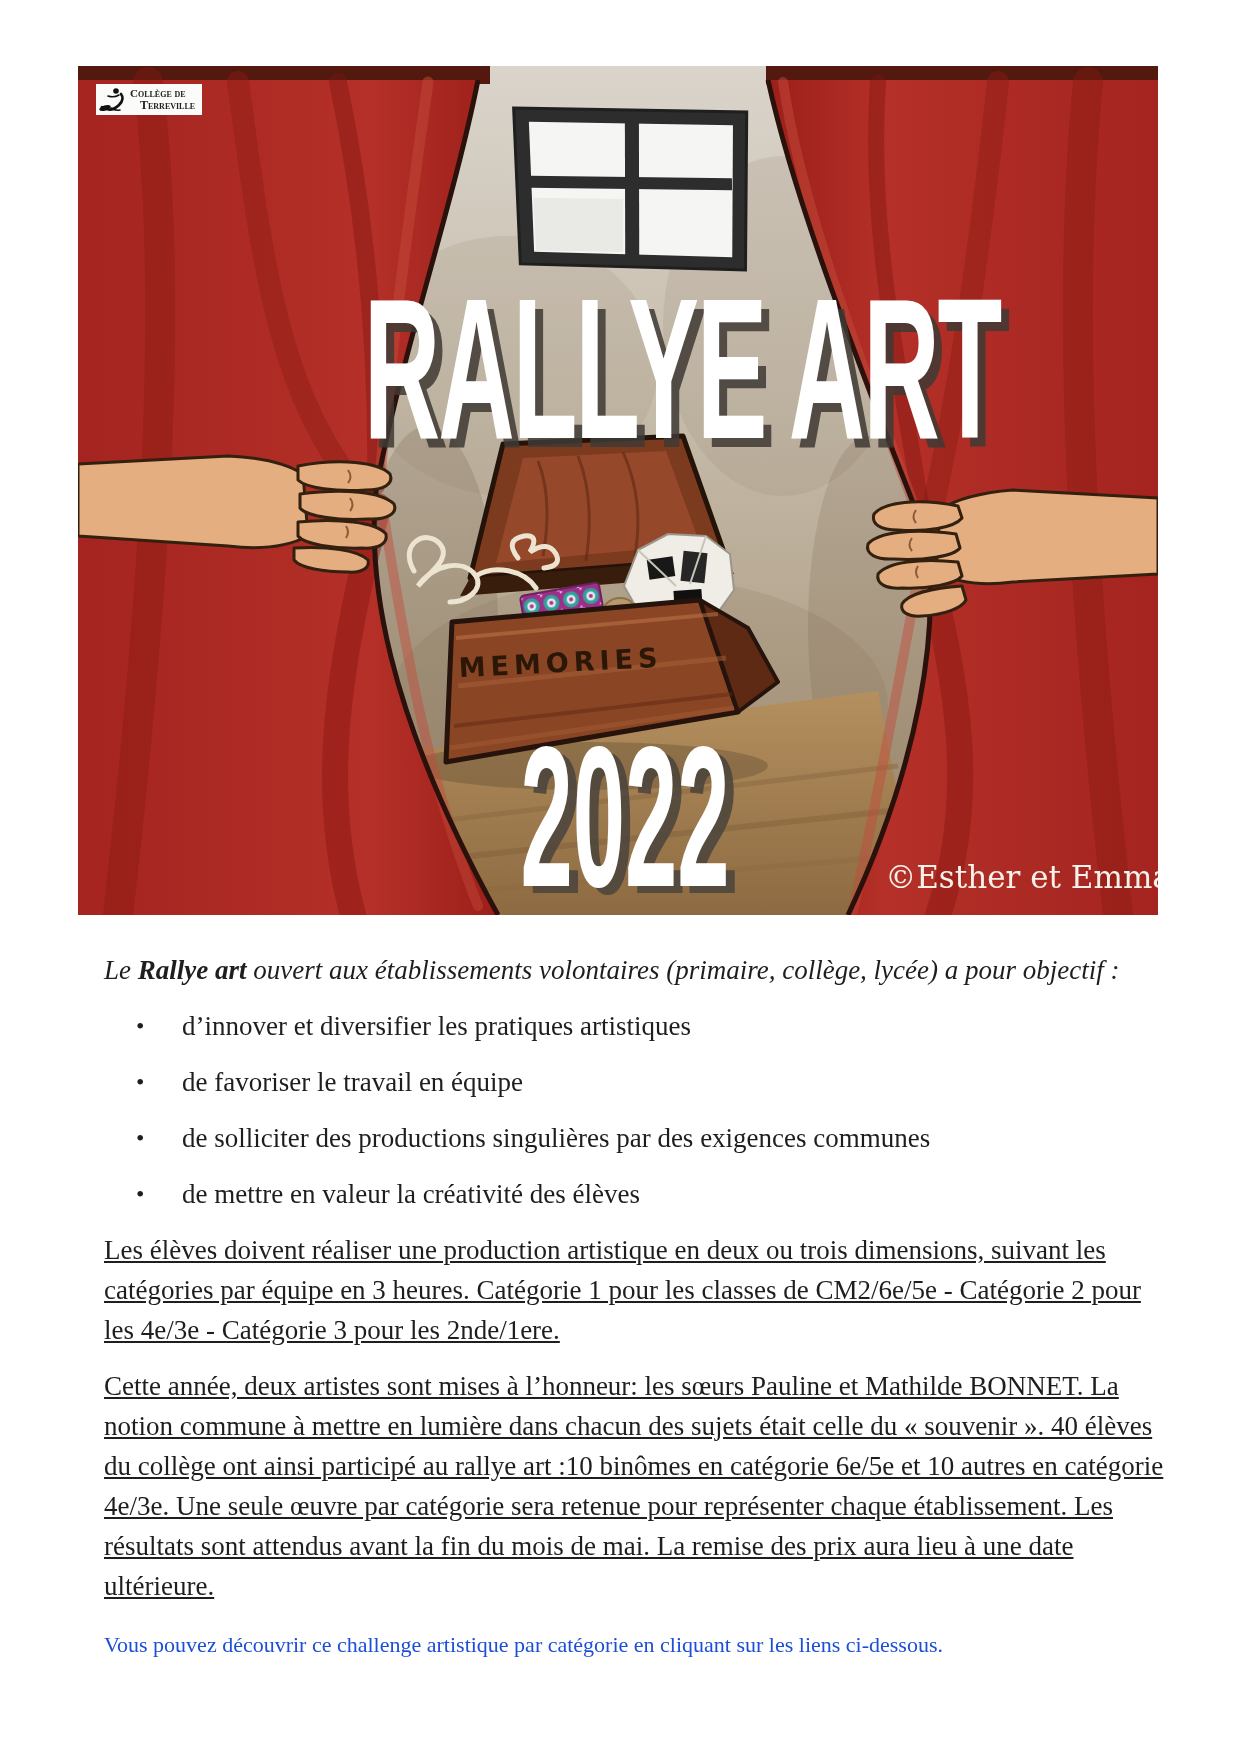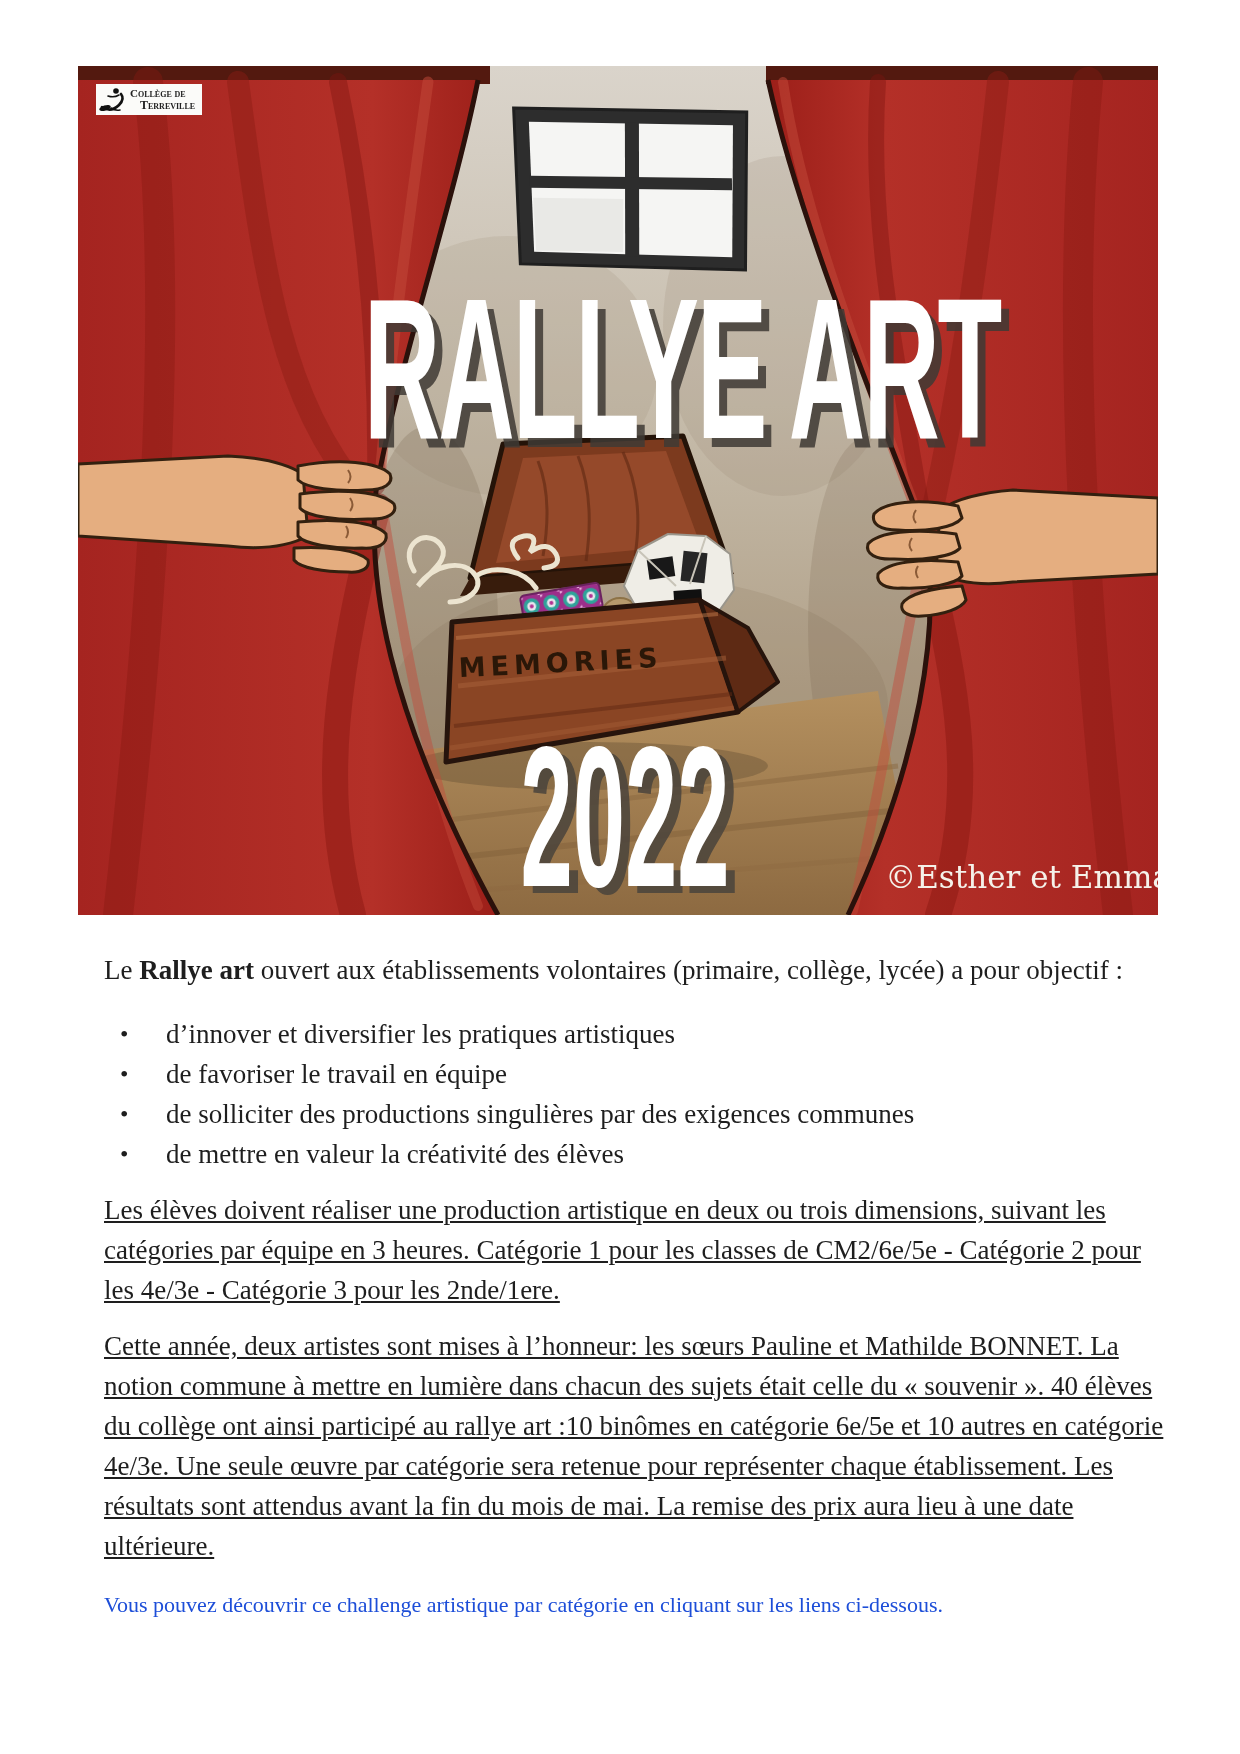--- a/index.html
+++ b/index.html
@@ -2,24 +2,24 @@
 <html><head>
 <meta charset="utf-8">
 <style>
   html,body{margin:0;padding:0;background:#ffffff;}
   .page{position:relative;width:1240px;height:1754px;background:#ffffff;overflow:hidden;
         font-family:"Liberation Serif", serif;}
   .poster{position:absolute;left:78px;top:66px;width:1080px;height:849px;}
   .poster svg{display:block;width:100%;height:100%;}
   .content{position:absolute;left:104px;top:950px;width:1062px;color:#1e1e1e;
            font-size:27px;line-height:40px;}
-  .intro{margin:0 0 24px 0;}
+  .intro{margin:0 0 8px 0;font-style:italic;}
   .intro b{font-weight:bold;}
   ul.bullets{margin:6px 0 14px 0;padding:0 0 0 62px;list-style:none;}
-  ul.bullets li{position:relative;margin:0;}
+  ul.bullets li{position:relative;margin:16px;}
   ul.bullets li::before{content:"\2022";position:absolute;left:-46px;top:0;font-size:24px;color:#1e1e1e;}
   .para{margin:16px 0 0 0;text-decoration:underline;}
   .note{margin:22px 0 16px 0;color:#1d4ed8;font-size:22px;line-height:34px;}
 </style>
 </head>
 <body>
 
 <div class="page">
 
   <div class="poster">

